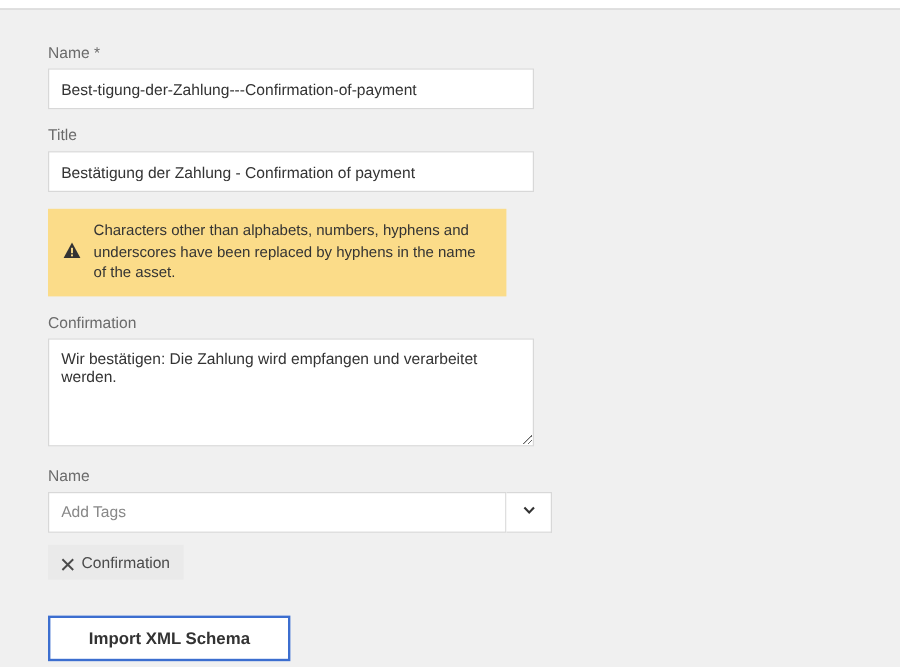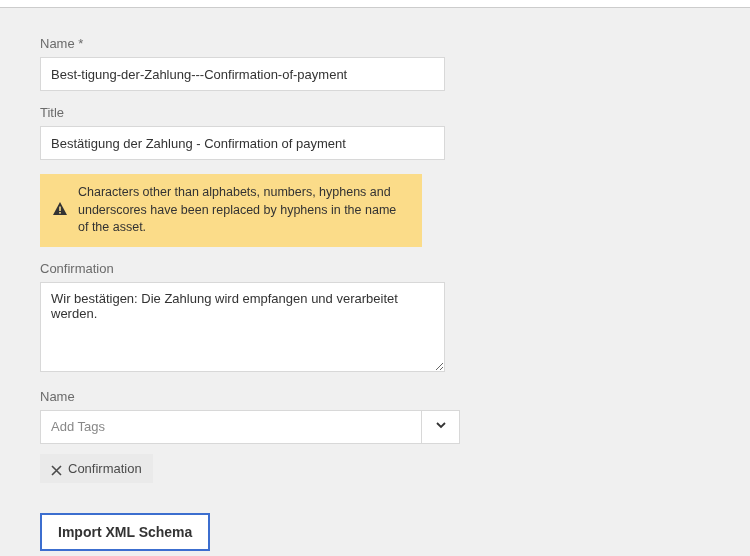--- a/index.html
+++ b/index.html
@@ -107,21 +107,21 @@
       color: #4b4b4b;
       gap: 6px;
     }
     .tag-chip-close {
       cursor: pointer;
       display: inline-flex;
     }
     .import-button {
       display: inline-block;
       margin-top: 16px;
-      padding: 9px 16px;
+      padding: 9px 32px;
       background: #fff;
       border: 2px solid #3c6ecf;
       color: #333;
       font-size: 14px;
       font-weight: 600;
       cursor: pointer;
       font-family: inherit;
     }
   </style>
 </head>

